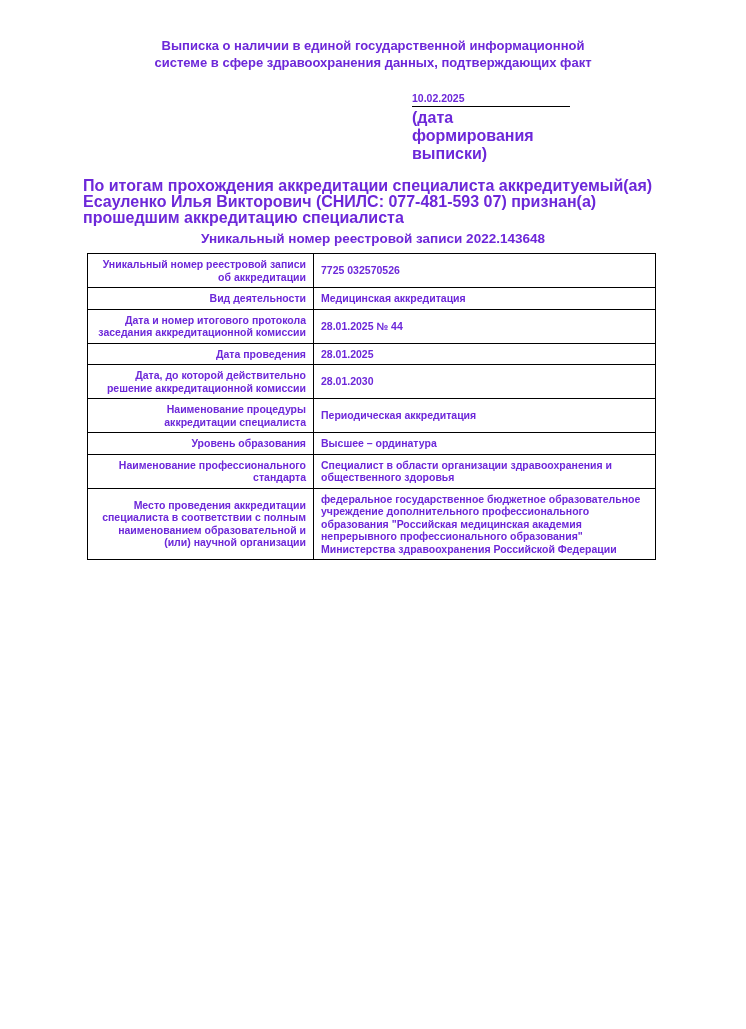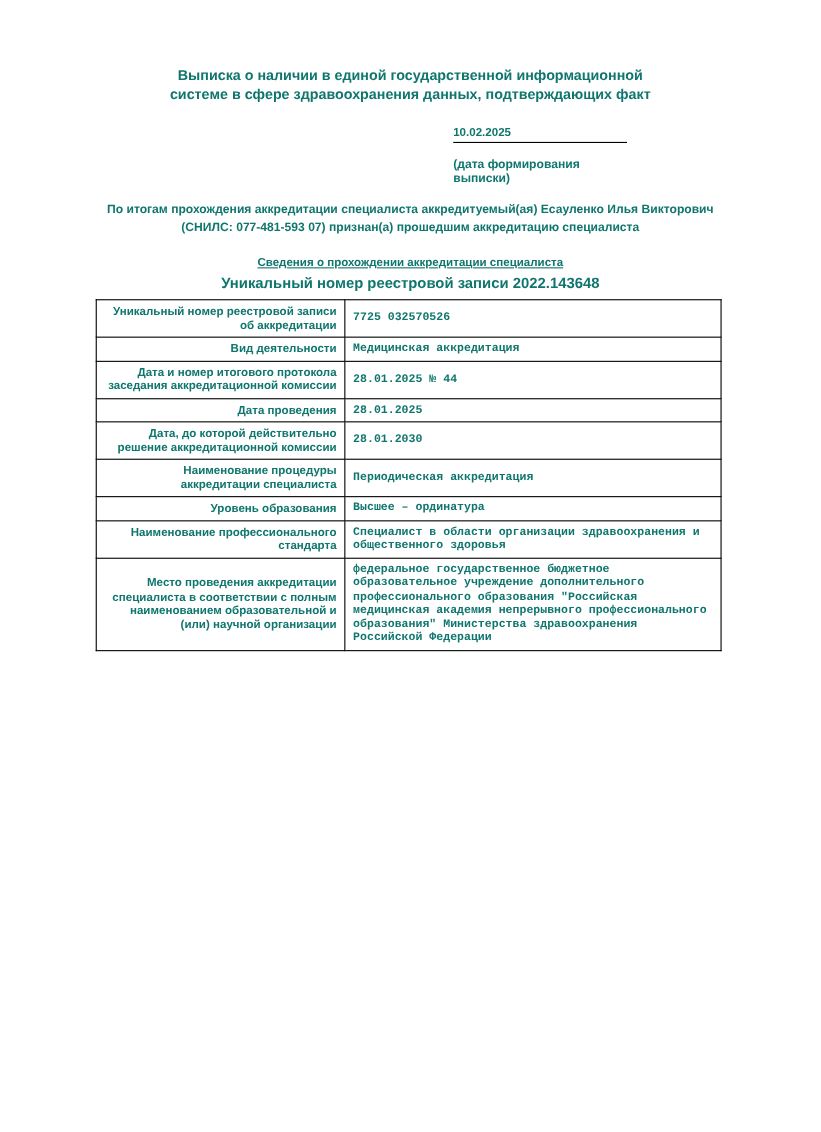--- a/index.html
+++ b/index.html
@@ -3,23 +3,23 @@
 <meta charset="utf-8">
 <style>
   * { margin: 0; padding: 0; box-sizing: border-box; }
   html, body { background: #ffffff; }
   .page {
     position: relative;
     width: 746px;
     height: 1029px;
     background: #ffffff;
     font-family: "Liberation Sans", sans-serif;
-    color: #0f766e;
+    color: #6d28d9;
     font-weight: 700;
-    padding-top: 60px;
+    padding-top: 37px;
     overflow: hidden;
   }
   .title {
     text-align: center;
     font-size: 13px;
     line-height: 17px;
     font-weight: 700;
   }
   .date-block {
     margin-top: 21px;
@@ -28,28 +28,27 @@
     font-size: 10.5px;
   }
   .date-value {
     display: block;
     padding-bottom: 2px;
     border-bottom: 1.6px solid #000;
   }
   .date-caption {
     display: block;
     padding-top: 2px;
-    font-size: 11px;
-    margin-top: 12px;
+    font-size: 16px;
   }
   .intro {
     margin: 15px auto 0 auto;
     width: 580px;
-    text-align: center;
-    font-size: 11px;
+    text-align: left;
+    font-size: 16px;
     line-height: 16px;
   }
   .section-header {
     margin-top: 18px;
     text-align: center;
     font-size: 10.5px;
     text-decoration: underline;
   }
   .registry-heading {
     margin-top: 5px;
@@ -64,40 +63,39 @@
   }
   table.acc-table td {
     border: 1.6px solid #000;
     font-size: 10.5px;
     line-height: 12.5px;
     padding: 4px 7px;
     vertical-align: middle;
     font-weight: 700;
   }
   td.col-label { width: 226px; text-align: right; }
-  td.col-value { width: 342px; font-family: Liberation Mono, monospace; }
+  td.col-value { width: 342px; }
 </style>
 </head>
 <body>
 
 <div class="page">
 
   <div class="title">
     <div>Выписка о наличии в единой государственной информационной</div>
     <div>системе в сфере здравоохранения данных, подтверждающих факт</div>
   </div>
 
   <div class="date-block">
     <span class="date-value">10.02.2025</span>
     <span class="date-caption">(дата формирования выписки)</span>
   </div>
 
   <div class="intro">По итогам прохождения аккредитации специалиста аккредитуемый(ая) Есауленко Илья Викторович (СНИЛС: 077-481-593 07) признан(а) прошедшим аккредитацию специалиста</div>
 
-  <div class="section-header">Сведения о прохождении аккредитации специалиста</div>
 
   <div class="registry-heading">Уникальный номер реестровой записи 2022.143648</div>
 
   <table class="acc-table">
     <tbody>
       <tr>
         <td class="col-label">Уникальный номер реестровой записи об аккредитации</td>
         <td class="col-value">7725 032570526</td>
       </tr>
       <tr>

